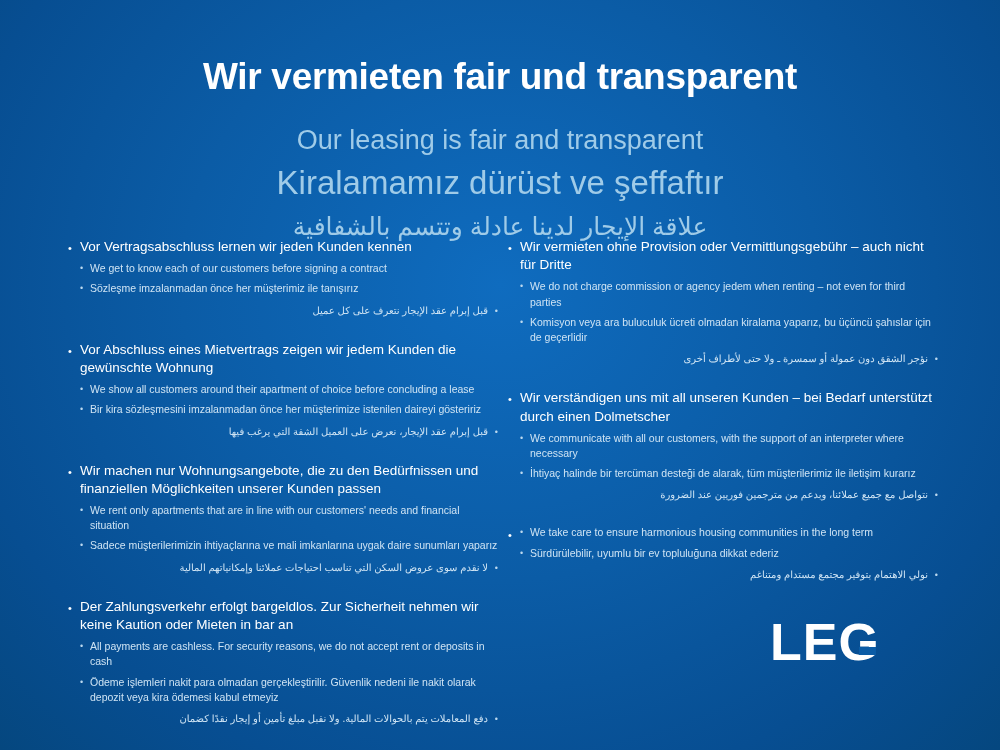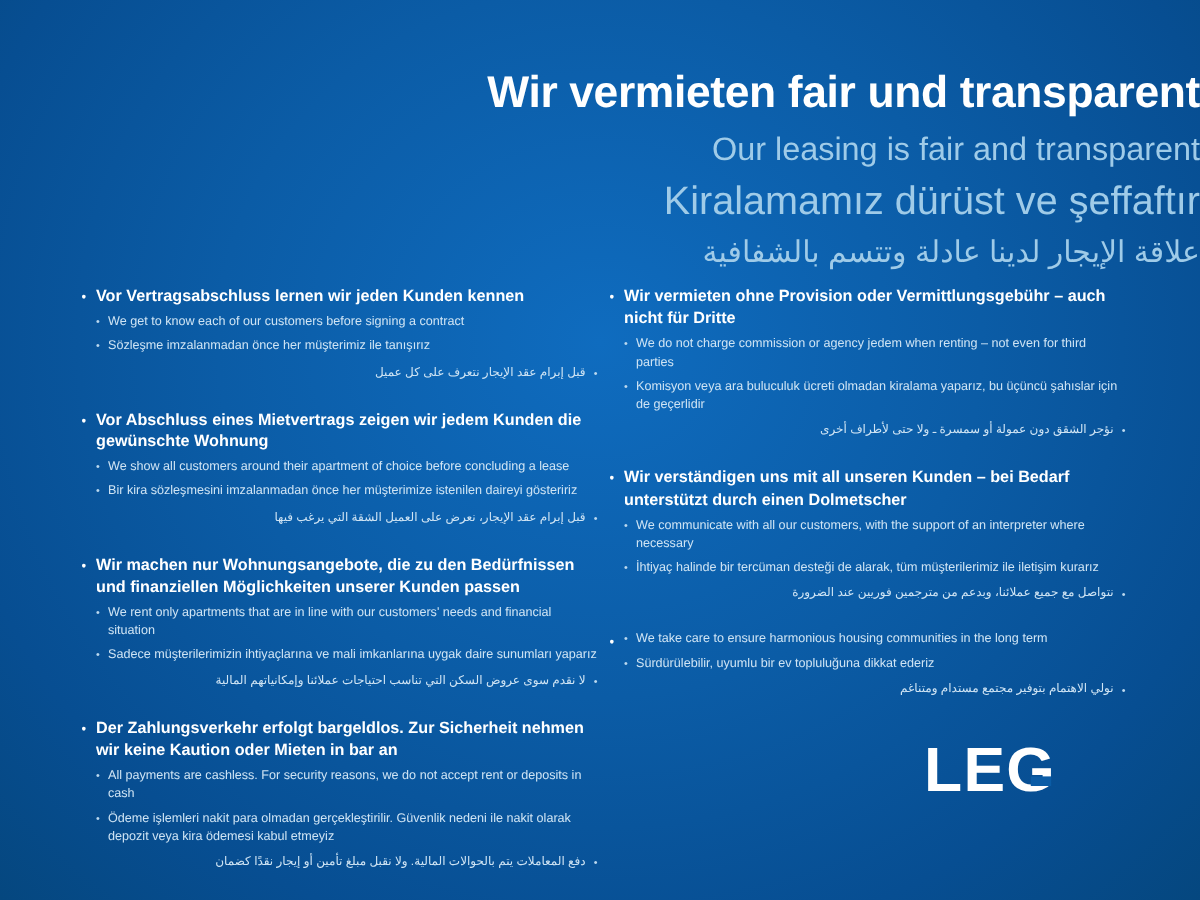--- a/index.html
+++ b/index.html
@@ -15,35 +15,35 @@
   }
   .poster {
     position: relative;
     width: 1000px;
     height: 750px;
     background: radial-gradient(ellipse at 50% 38%, #0f6cbf 0%, #0b5ca6 45%, #074e92 78%, #05477f 100%);
     box-sizing: border-box;
     overflow: hidden;
   }
   .headings {
-    text-align: right;
+    text-align: center;
     padding-top: 56px;
   }
   .h-de {
     font-size: 37px;
     font-weight: bold;
     color: #ffffff;
     letter-spacing: -0.3px;
     line-height: 1.15;
   }
   .h-en {
     font-size: 27px;
     color: #9fcbe8;
     line-height: 1.3;
-    margin-top: 8px;
+    margin-top: 24px;
     font-weight: 400;
   }
   .h-tr {
     font-size: 33px;
     color: #9fcbe8;
     line-height: 1.3;
     margin-top: 4px;
     font-weight: 400;
   }
   .h-ar {
@@ -85,21 +85,21 @@
   .item .dot-sub {
     position: absolute;
     left: 0;
     top: 3px;
     color: #bcd9ef;
     font-size: 9px;
     line-height: 1;
   }
   .t-de {
     font-size: 13.5px;
-    font-weight: bold;
+    font-weight: normal;
     color: #ffffff;
     line-height: 1.35;
   }
   .sub {
     position: relative;
     padding-left: 10px;
     margin-top: 5px;
   }
   .t-en {
     font-size: 10.5px;

